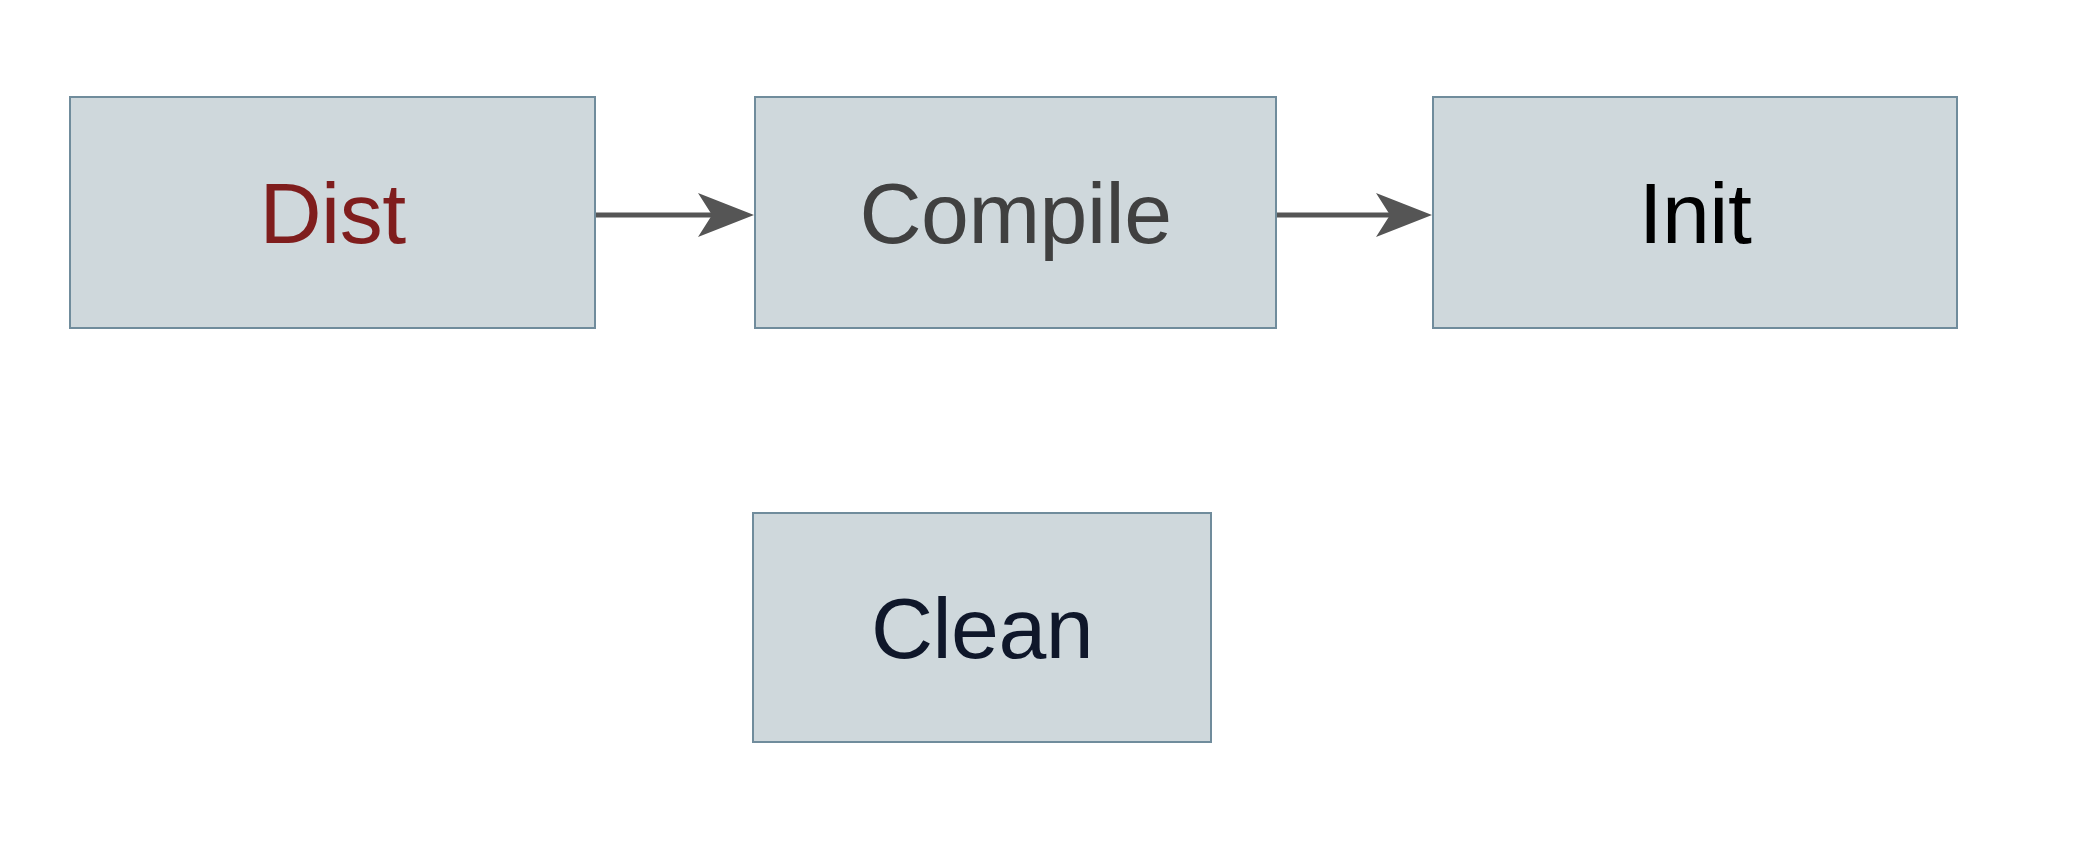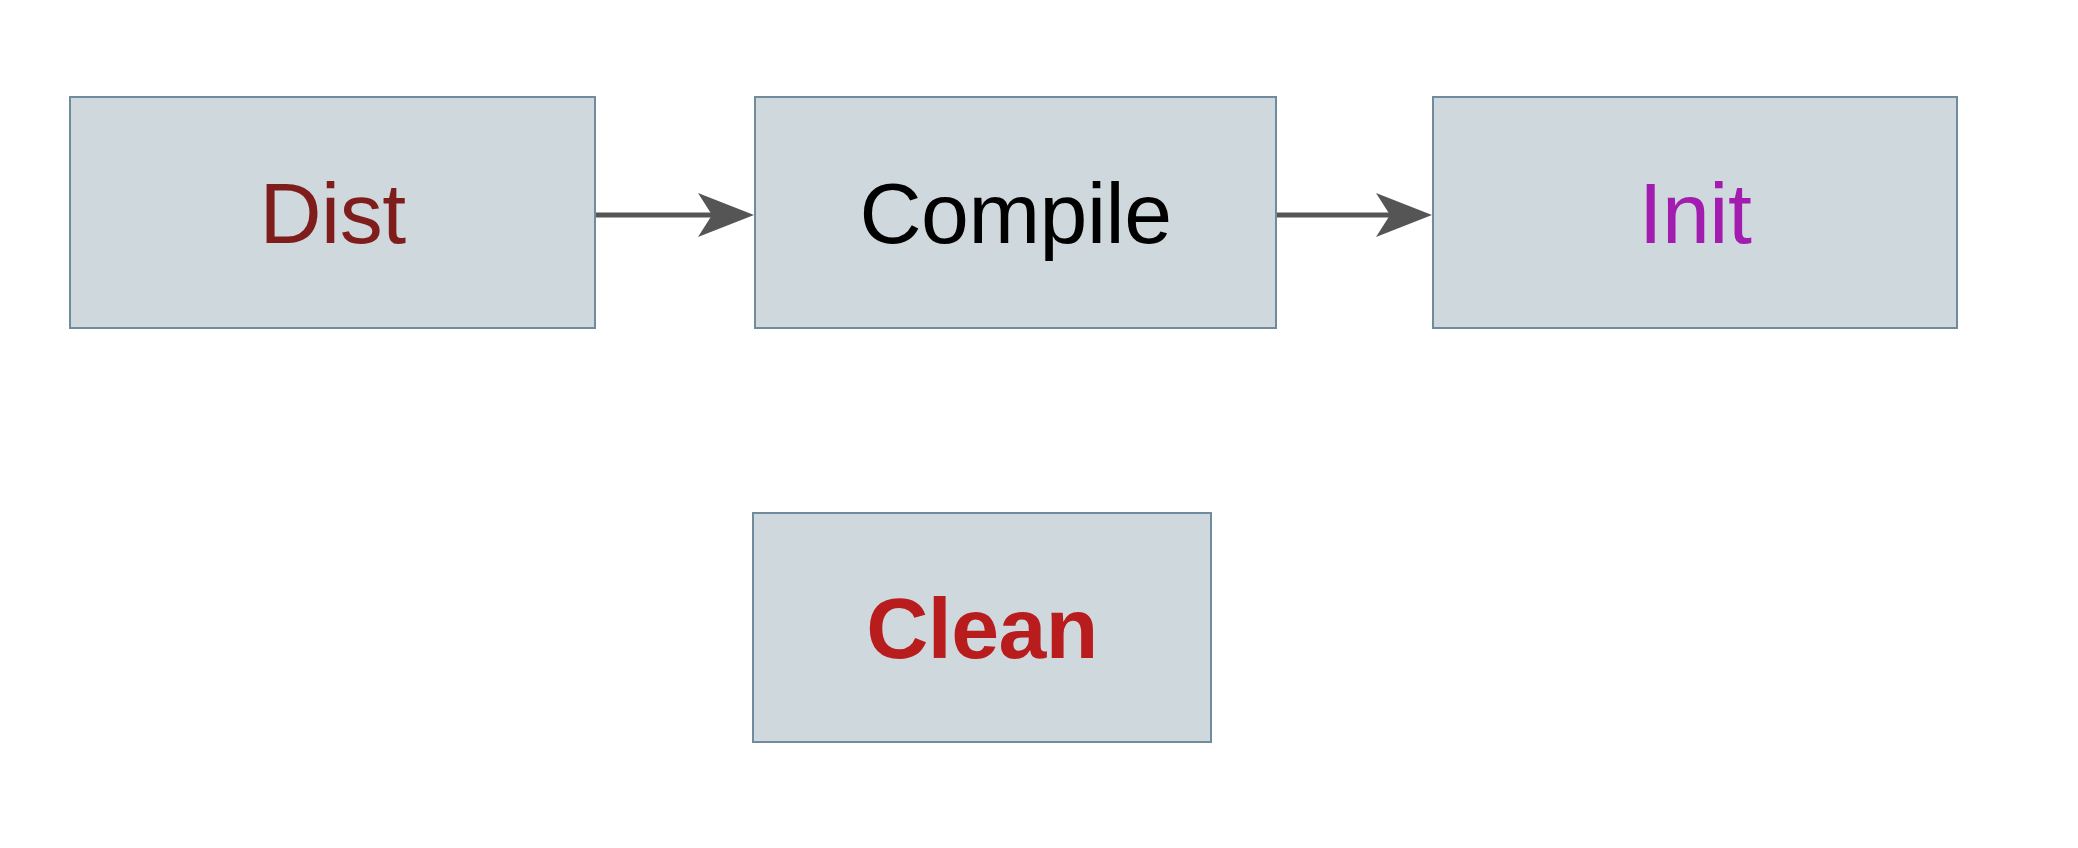--- a/index.html
+++ b/index.html
@@ -63,24 +63,24 @@
       <line x1="0" y1="30" x2="117" y2="30" stroke="#555555" stroke-width="5"></line>
       <path d="M 155 30 L 99 8 L 113 30 L 99 52 Z" fill="#555555"></path>
     </svg>
   </div>
 
   <div class="node" id="node-0" style="left: 69px; top: 96px; width: 527px; height: 233px; background: rgb(207, 216, 220); border-color: rgb(112, 140, 156); border-width: 2px;">
     <span class="node-label" style="color: #7f1d1d;">Dist</span>
   </div>
 
   <div class="node" id="node-1" style="left: 754px; top: 96px; width: 523px; height: 233px; background: rgb(207, 216, 220); border-color: rgb(112, 140, 156); border-width: 2px;">
-    <span class="node-label" style="color: #000000;">Compile</span>
+    <span class="node-label" style="color: #404040;">Compile</span>
   </div>
 
   <div class="node" id="node-2" style="left: 1432px; top: 96px; width: 526px; height: 233px; background: rgb(207, 216, 220); border-color: rgb(112, 140, 156); border-width: 2px;">
-    <span class="node-label" style="color: #a21caf;">Init</span>
+    <span class="node-label" style="color: #000000;">Init</span>
   </div>
 
   <div class="node" id="node-3" style="left: 752px; top: 512px; width: 460px; height: 231px; background: rgb(207, 216, 220); border-color: rgb(112, 140, 156); border-width: 2px;">
-    <span class="node-label" style="color: #b91c1c; font-weight: bold;">Clean</span>
+    <span class="node-label" style="color: #0f172a;">Clean</span>
   </div>
 
 </div>
 
 </body></html>

